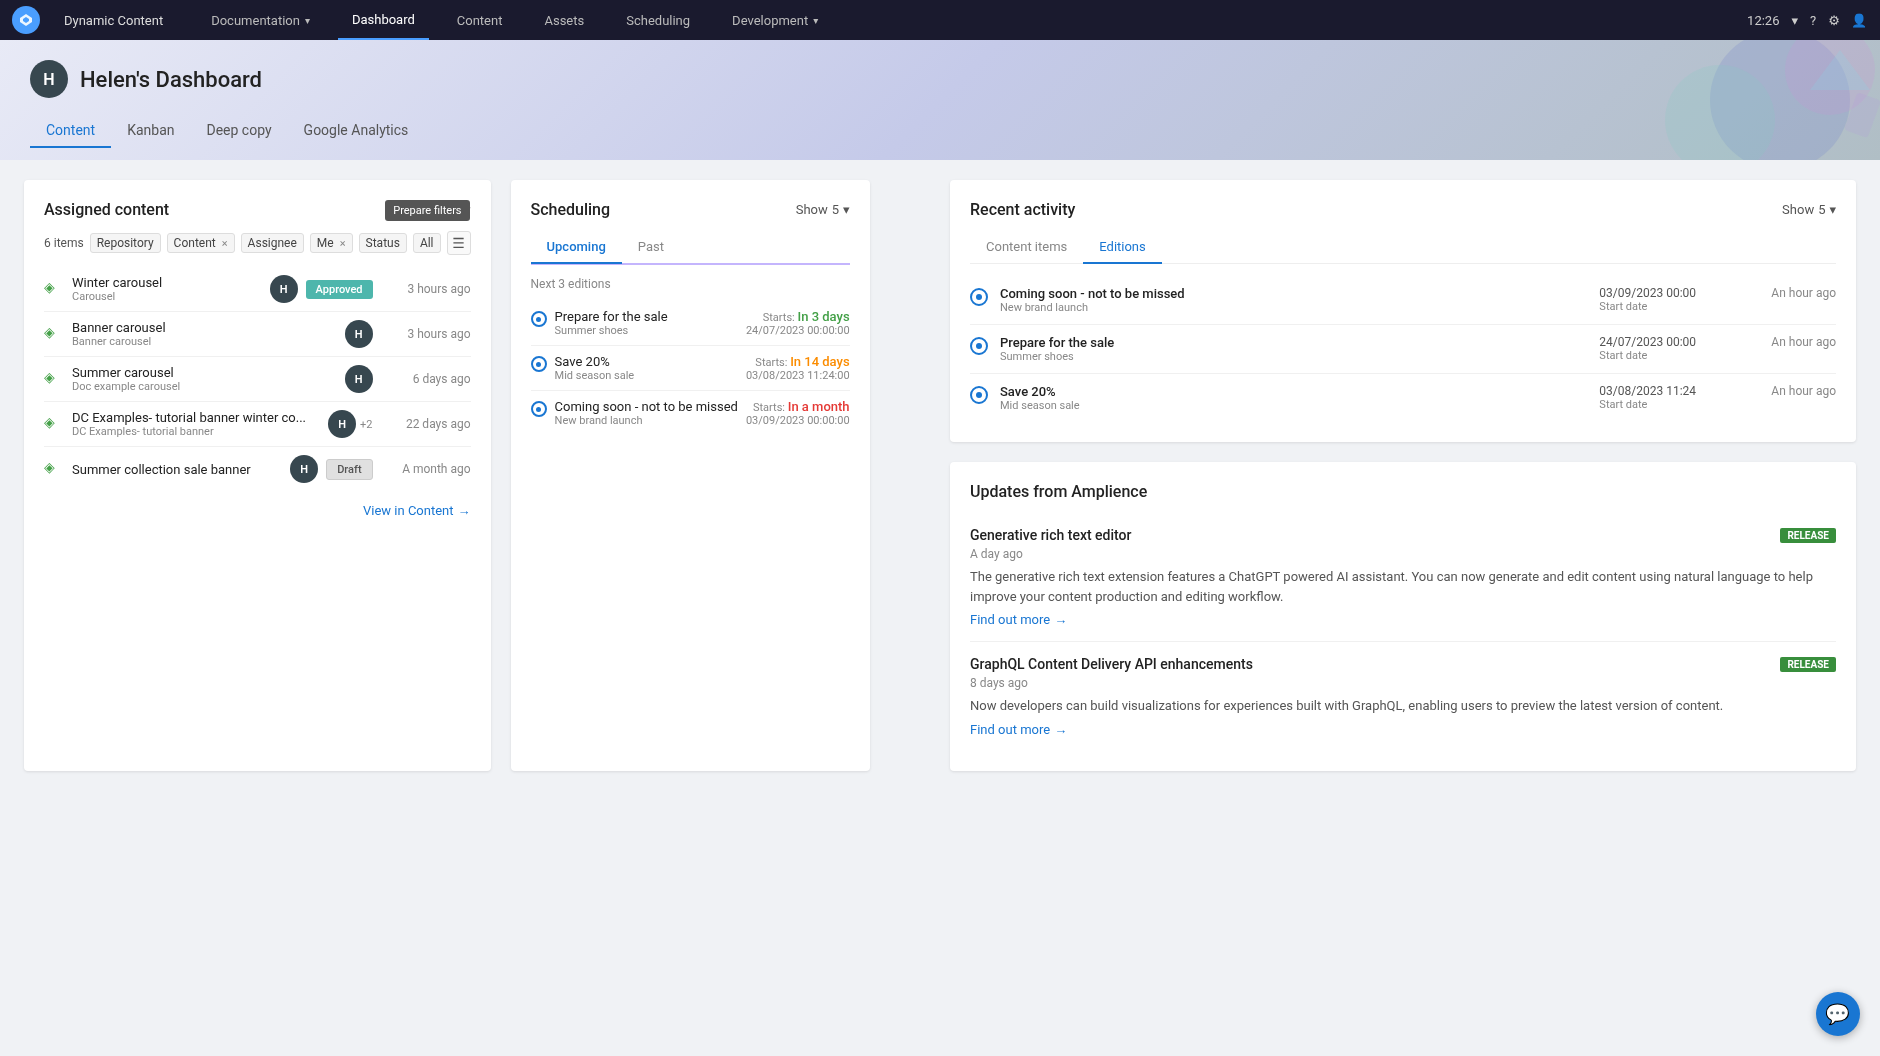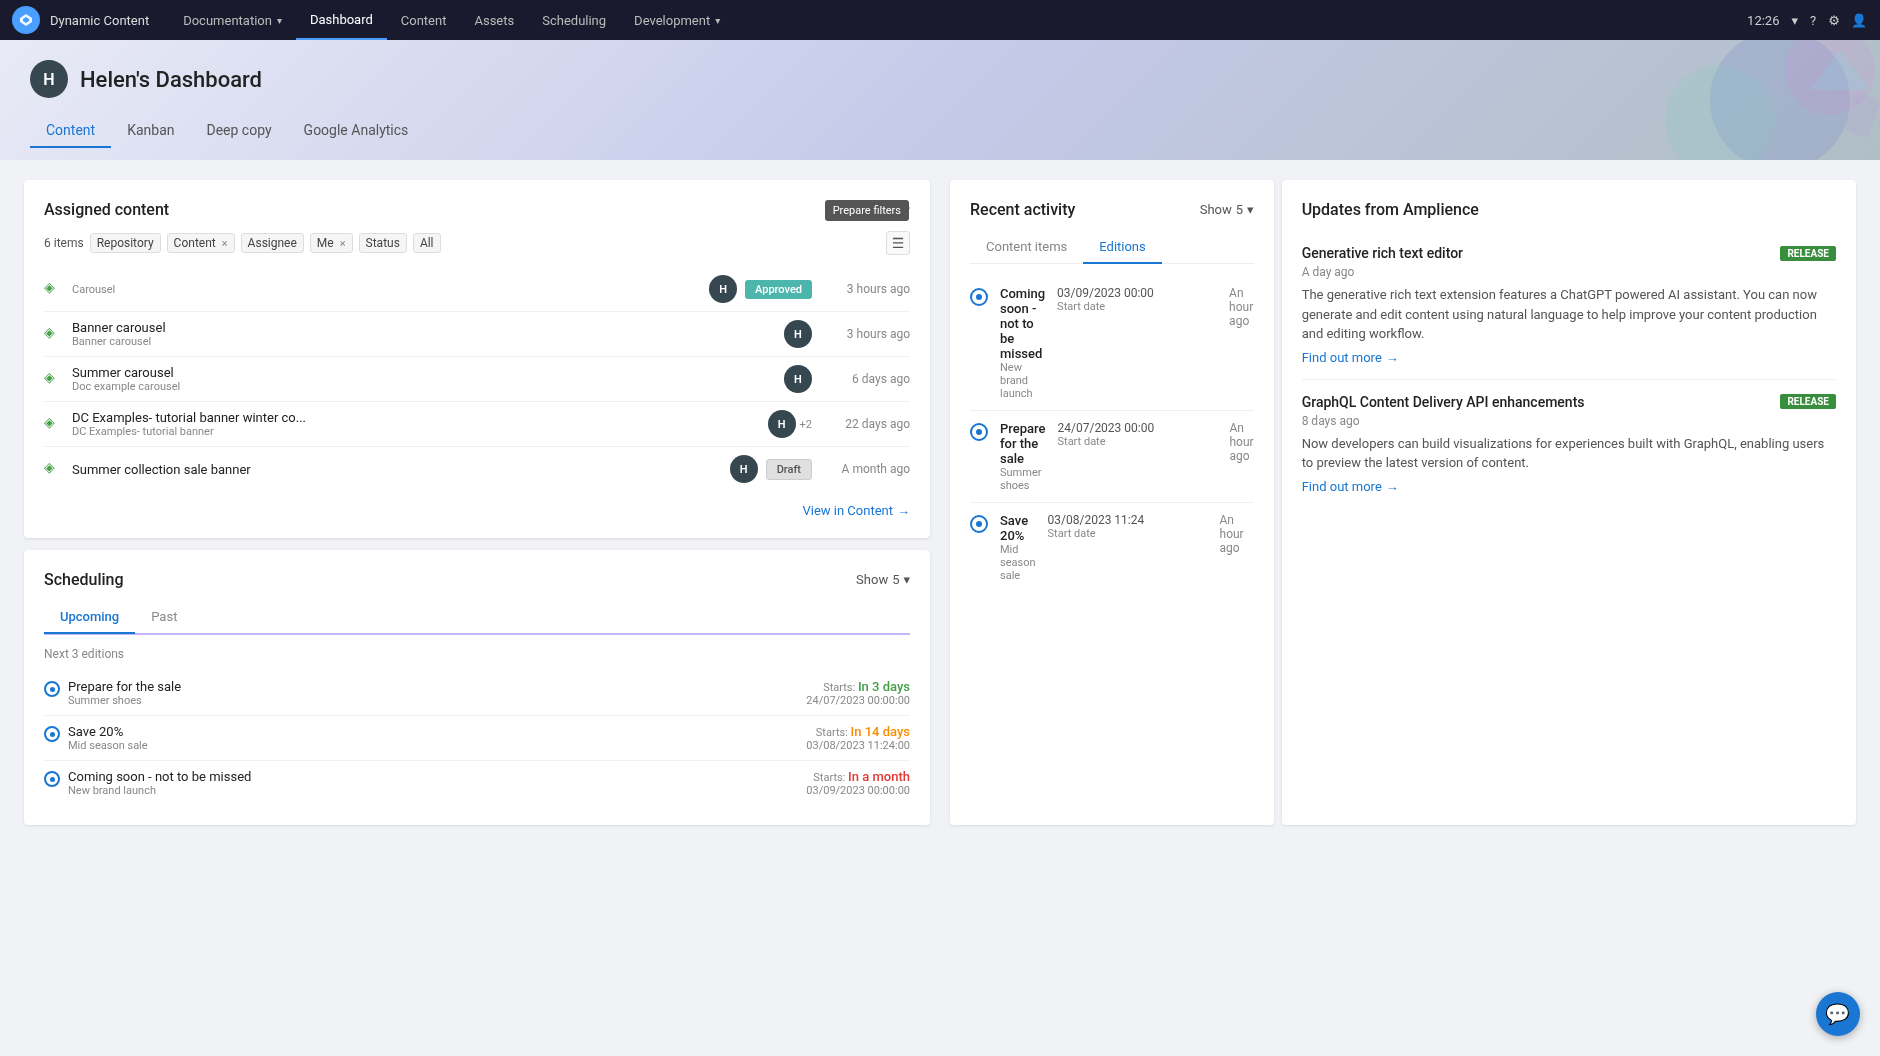--- a/index.html
+++ b/index.html
@@ -6,21 +6,21 @@
     body { font-family: -apple-system, BlinkMacSystemFont, 'Segoe UI', Roboto, sans-serif; background: #f0f2f5; font-size: 13px; color: #333; }
 
     
     .top-nav {
       background: #1a1a2e;
       display: flex;
       align-items: center;
       height: 40px;
       padding: 0 12px;
       color: #ccc;
-      gap: 0;
+      gap: 14px;
     }
     .nav-logo {
       width: 28px; height: 28px; background: #4a9eff; border-radius: 50%;
       display: flex; align-items: center; justify-content: center; margin-right: 10px; flex-shrink: 0;
     }
     .nav-app-name { color: #ddd; font-size: 13px; margin-right: 20px; }
     .nav-item {
       padding: 0 14px; height: 40px; display: flex; align-items: center;
       color: #bbb; font-size: 13px; cursor: pointer; position: relative;
     }
@@ -52,22 +52,22 @@
     }
     .dashboard-tab.active { color: #1976d2; border-bottom: 2px solid #1976d2; }
 
     
     .main-content {
       padding: 20px 24px;
       display: grid;
       grid-template-columns: 1fr 1fr;
       gap: 20px;
     }
-    .left-col { display: flex; flex-direction: column; gap: 12px; }
-    .right-col { display: flex; flex-direction: row; gap: 8px; }
+    .left-col { display: flex; flex-direction: row; gap: 20px; }
+    .right-col { display: flex; flex-direction: column; gap: 20px; }
 
     
     .card {
       background: #fff; border-radius: 4px;
       box-shadow: 0 1px 3px rgba(0,0,0,0.1);
       padding: 20px;
     }
     .card-header {
       display: flex; align-items: center; justify-content: space-between;
       margin-bottom: 12px;
@@ -324,20 +324,21 @@
         </div>
       </div>
 
       <div>
 
         <div class="content-item">
           <div class="item-icon">
             <span class="leaf-icon">◈</span>
           </div>
           <div class="item-info">
+            <div class="item-name">Winter carousel</div>
             <div class="item-sub">Carousel</div>
           </div>
           <div class="item-avatars">
             <div class="avatar-sm">H</div>
           </div>
           <span class="status-badge status-approved">Approved</span>
           <span class="item-time">3 hours ago</span>
         </div>
 
         <div class="content-item">

